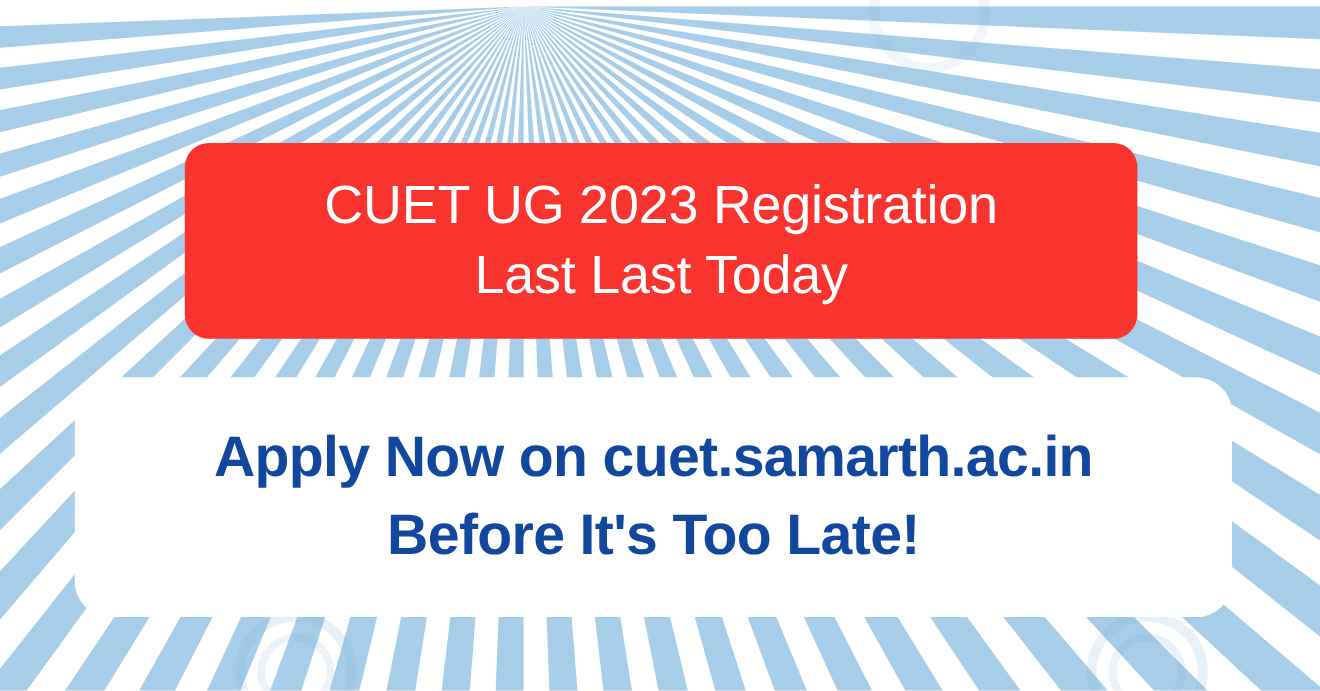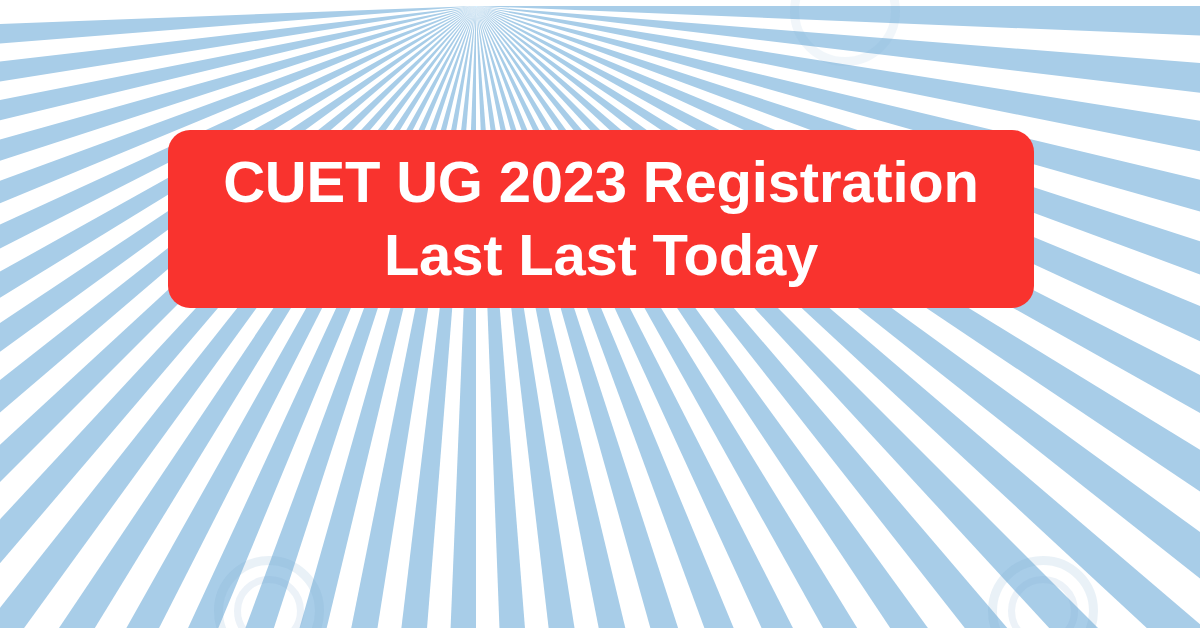--- a/index.html
+++ b/index.html
@@ -44,22 +44,22 @@
     background:#f9332e;
     border-radius:22px;
     display:flex;
     flex-direction:column;
     align-items:center;
     justify-content:center;
     z-index:5;
   }
   #red-banner .line {
     color:#ffffff;
-    font-size:58px;
-    font-weight:bold;
+    font-size:49px;
+    font-weight:normal;
     letter-spacing:-0.2px;
     line-height:1.08;
     text-align:center;
     white-space:nowrap;
   }
   #red-banner .line-2 { margin-top:10px; }
 
   
   #white-card {
     position:absolute;
@@ -141,14 +141,18 @@
   <div class="watermark" style="left:988px; top:556px; width:110px; height:110px;"></div>
   <div class="wm-inner" style="left:1008px; top:576px; width:70px; height:70px;"></div>
 
   <div class="watermark" style="left:790px; top:-44px; width:110px; height:110px; border-color:rgba(120,165,205,0.10);"></div>
 
   <div id="red-banner">
     <div class="line line-1">CUET UG 2023 Registration</div>
     <div class="line line-2">Last Last Today</div>
   </div>
 
+  <div id="white-card">
+    <div class="line line-1">Apply Now on cuet.samarth.ac.in</div>
+    <div class="line line-2">Before It's Too Late!</div>
+  </div>
 
 </div>
 
 </body></html>

